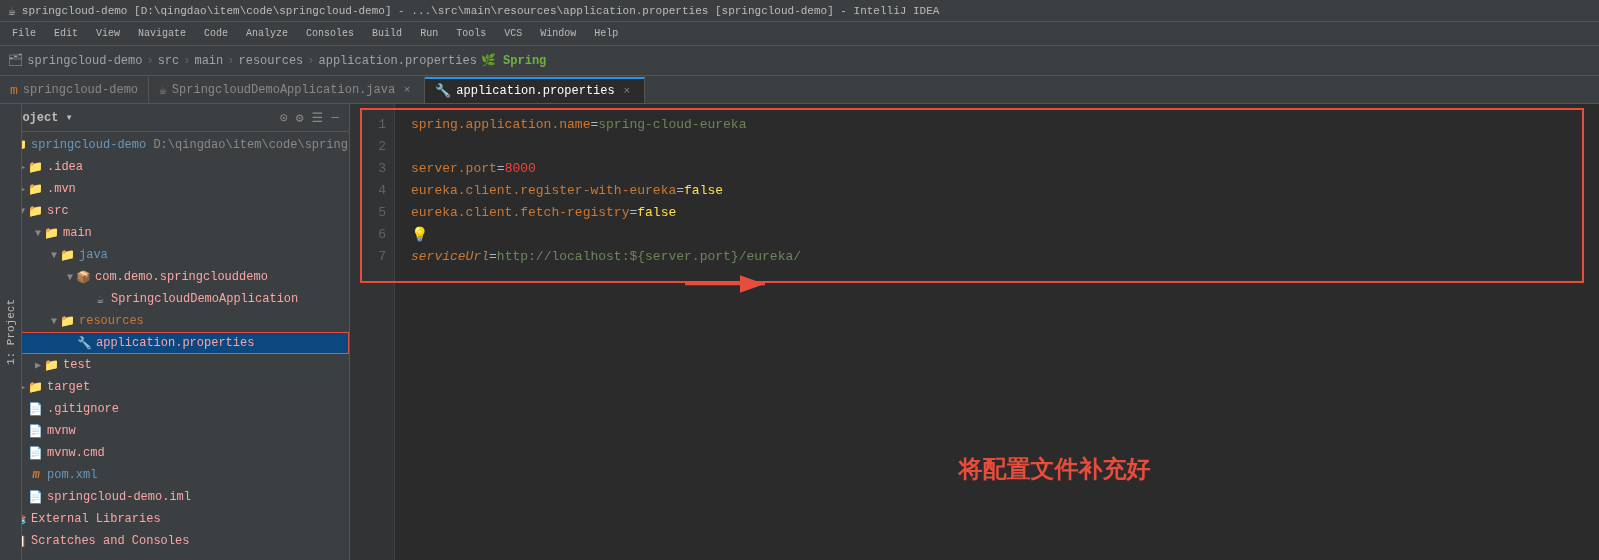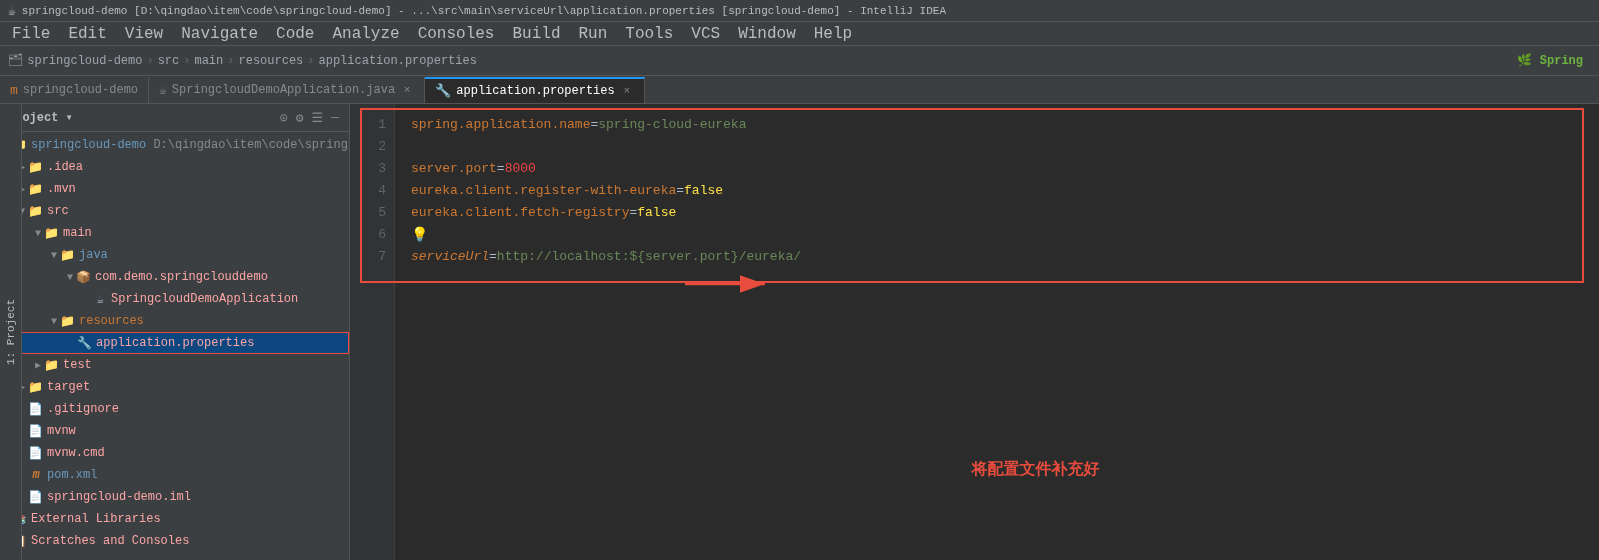--- a/index.html
+++ b/index.html
@@ -30,21 +30,21 @@
     }
 
     
     #menu-bar {
       background: #3c3f41;
       height: 24px;
       display: flex;
       align-items: center;
       padding: 0 4px;
       border-bottom: 1px solid #555;
-      font-size: 16px;
+      font-size: 10px;
       color: #bbbbbb;
       gap: 2px;
     }
     .menu-item {
       padding: 2px 8px;
       cursor: pointer;
       border-radius: 2px;
     }
 
     
@@ -246,21 +246,21 @@
       z-index: 5;
     }
 
     
     #annotation {
       position: absolute;
       bottom: 80px;
       left: 50%;
       transform: translateX(-20%);
       color: #e74c3c;
-      font-size: 16px;
+      font-size: 24px;
       font-family: 'SimSun', 'Microsoft YaHei', sans-serif;
       font-weight: bold;
       pointer-events: none;
       z-index: 10;
     }
 
     
     .lightbulb { color: #f0c040; font-size: 14px; }
 
     
@@ -290,38 +290,37 @@
       flex: 1;
       overflow-y: auto;
       overflow-x: hidden;
     }
     .tree-wrapper::-webkit-scrollbar { width: 4px; }
     .tree-wrapper::-webkit-scrollbar-thumb { background: #555; }
 
     #breadcrumb-right {
       flex: 1;
       display: flex;
-      justify-content: flex-end;
       align-items: center;
       gap: 6px;
       padding-right: 8px;
     }
 
     .spring-logo {
       color: #6db33f;
       font-weight: bold;
       font-size: 12px;
     }
   </style>
 </head>
 <body>
 
 <div id="title-bar">
   <span class="title-icon">☕</span>
-  <span>springcloud-demo [D:\qingdao\item\code\springcloud-demo] - ...\src\main\serviceUrl\application.properties [springcloud-demo] - IntelliJ IDEA</span>
+  <span>springcloud-demo [D:\qingdao\item\code\springcloud-demo] - ...\src\main\resources\application.properties [springcloud-demo] - IntelliJ IDEA</span>
 </div>
 
 <div id="menu-bar">
 <span class="menu-item">File</span>
     <span class="menu-item">Edit</span>
     <span class="menu-item">View</span>
     <span class="menu-item">Navigate</span>
     <span class="menu-item">Code</span>
     <span class="menu-item">Analyze</span>
     <span class="menu-item">Consoles</span>

